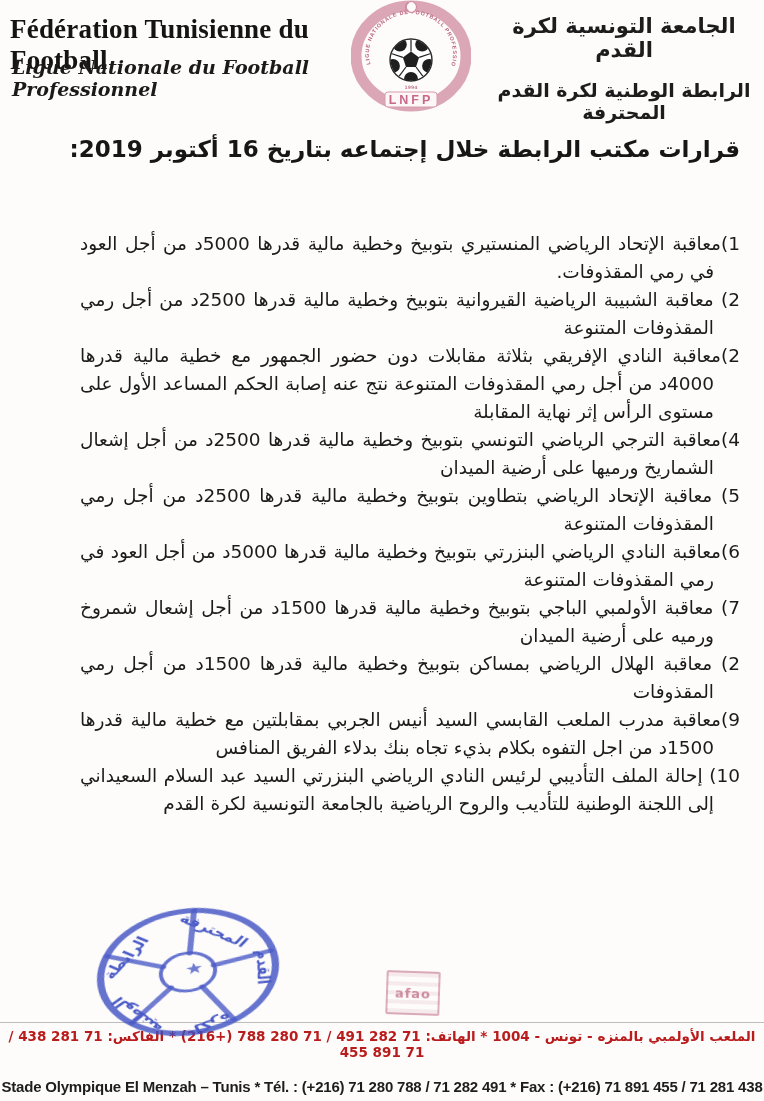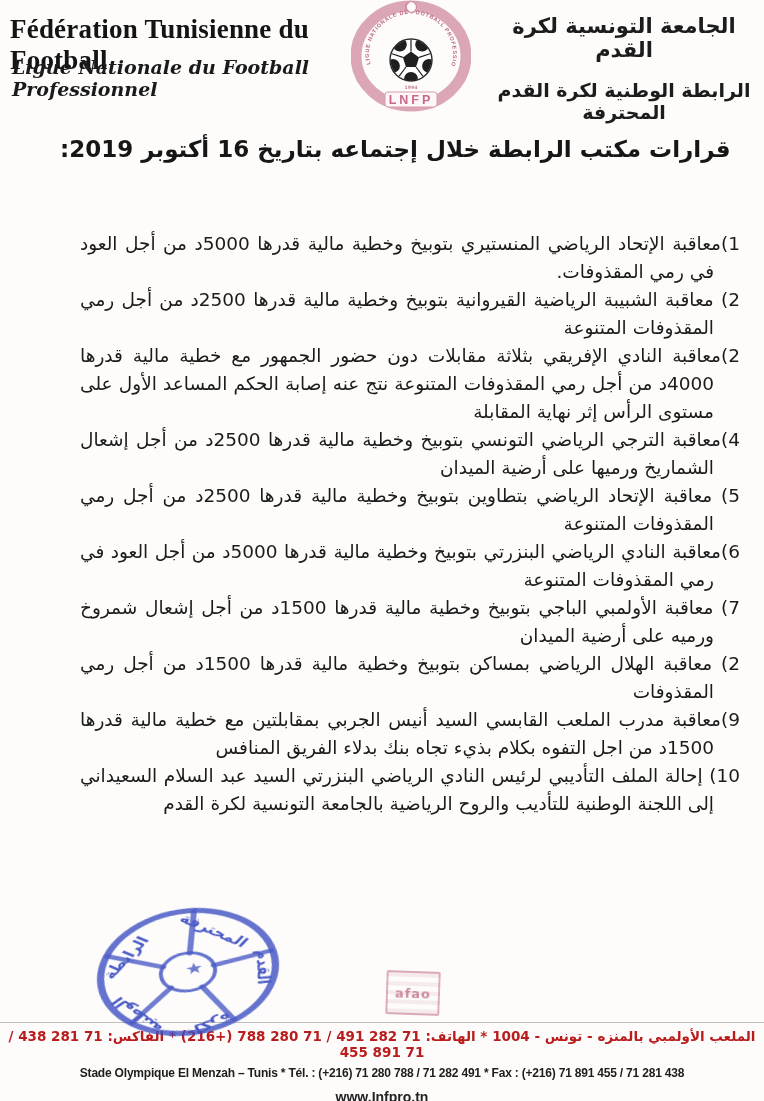--- a/index.html
+++ b/index.html
@@ -27,21 +27,21 @@
     position:absolute;right:6px;top:14px;width:268px;
     direction:rtl;text-align:center;
   }
   .org-ar .l1{font-size:21px;font-weight:700;}
   .org-ar .l2{font-size:19px;font-weight:700;margin-top:17px;text-align:center;}
   .logo-wrap{position:absolute;left:351px;top:0px;width:120px;height:112px;}
   .logo-wrap svg{filter:blur(.3px);}
   
   .doc-title{
     position:absolute;right:24px;left:60px;top:136px;
-    direction:rtl;text-align:left;
+    direction:rtl;text-align:right;
     font-size:23px;font-weight:700;color:#161616;
   }
   
   .decisions{
     position:absolute;top:230px;left:80px;right:24px;
     direction:rtl;
   }
   .decisions p{
     margin:0;
     font-size:18.5px;line-height:28px;
@@ -68,21 +68,21 @@
   .footer{
     position:absolute;left:0;right:0;top:1022px;
     border-top:1px solid #bdbdbd;
     text-align:center;z-index:1;
   }
   .footer .ar{
     direction:rtl;font-size:13.5px;font-weight:700;margin-top:5px;color:#b91c1c;
   }
   .footer .fr{
     font-family:"Liberation Sans",sans-serif;
-    font-size:12px;font-weight:700;margin-top:6px;color:#1d1d1d;letter-spacing:-.2px;
+    font-size:15px;font-weight:700;margin-top:18px;color:#1d1d1d;letter-spacing:-.2px;
   }
   .footer .web{
     font-family:"Liberation Sans",sans-serif;
     font-size:14px;font-weight:700;margin-top:9px;color:#222;
   }
   .st-blue{stroke:#3b4dc2;fill:none;}
   .f-blue{fill:#3b4dc2;}
   .stamp-word{fill:#3b4dc2;font-size:13.5px;font-weight:700;text-anchor:middle;font-family:"DejaVu Sans",sans-serif;}
 </style>
 </head>

